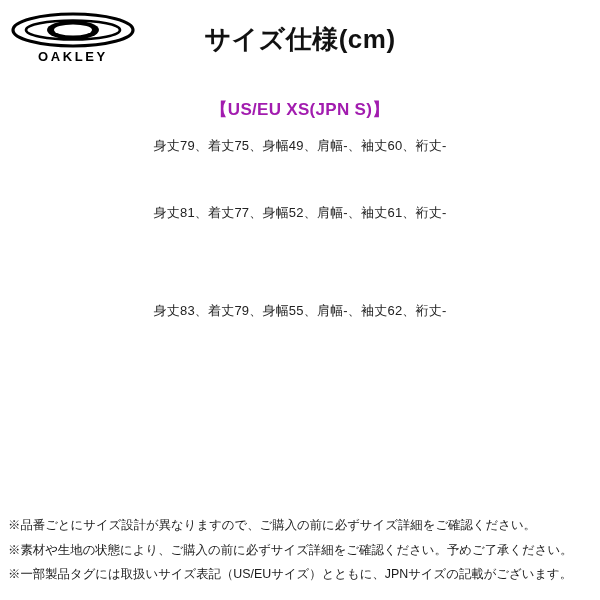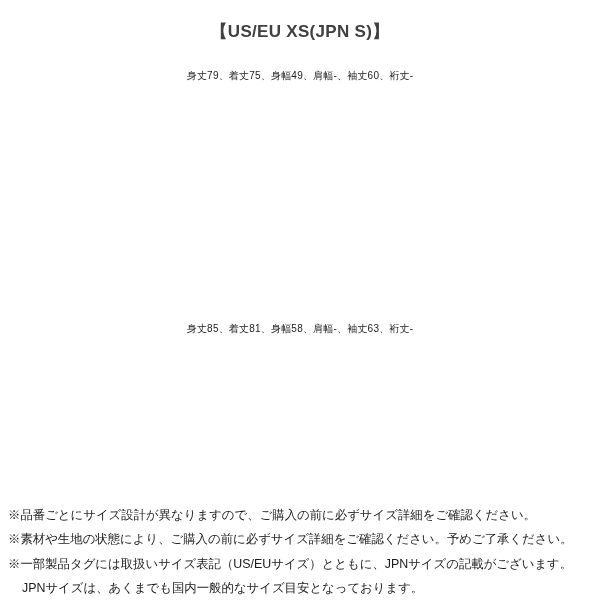--- a/index.html
+++ b/index.html
@@ -52,27 +52,27 @@
     margin-top: 14px;
   }
   .size-block {
     text-align: center;
     margin-bottom: 0;
     height: 98px;
   }
   .size-heading {
     font-size: 17px;
     font-weight: bold;
-    color: #404040;
+    color: #a21caf;
     letter-spacing: 0.3px;
-    margin: 12px;
+    margin: 2px;
     padding-top: 6px;
   }
   .size-values {
-    font-size: 10px;
+    font-size: 13px;
     color: #222;
     margin: 0;
     padding-top: 14px;
     letter-spacing: 0.2px;
   }
 
   
   .notes {
     position: absolute;
     left: 8px;
@@ -87,40 +87,58 @@
   }
   .note-indent {
     padding-left: 14px;
   }
 </style>
 </head>
 <body>
 
 <div class="page">
 
+  <div class="header">
+    <div class="logo">
+      <svg viewBox="0 0 126 54" width="126" height="54" xmlns="http://www.w3.org/2000/svg">
+
+        <g fill="#000000">
+          <ellipse cx="63" cy="18" rx="60" ry="16" fill="none" stroke="#000" stroke-width="3.2"></ellipse>
+          <ellipse cx="63" cy="18" rx="47" ry="9.5" fill="none" stroke="#000" stroke-width="2.6"></ellipse>
+          <ellipse cx="63" cy="18" rx="26" ry="9.5" fill="#000"></ellipse>
+          <ellipse cx="63" cy="18" rx="19" ry="5.6" fill="#ffffff"></ellipse>
+        </g>
+
+        <g fill="#000000" font-family="Liberation Sans, sans-serif" font-size="13" font-weight="bold" letter-spacing="2.6">
+          <text x="63" y="49" text-anchor="middle">OAKLEY</text>
+        </g>
+      </svg>
+    </div>
+    <div class="title">サイズ仕様(cm)</div>
+  </div>
 
   <div class="sizes">
 
     <div class="size-block">
       <div class="size-heading">【US/EU XS(JPN S)】</div>
       <div class="size-values">身丈79、着丈75、身幅49、肩幅-、袖丈60、裄丈-</div>
     </div>
 
     <div class="size-block">
+      <div class="size-values">身丈81、着丈77、身幅52、肩幅-、袖丈61、裄丈-</div>
     </div>
 
     <div class="size-block">
+      <div class="size-values">身丈83、着丈79、身幅55、肩幅-、袖丈62、裄丈-</div>
     </div>
 
     <div class="size-block">
-      <div class="size-values">身丈85、着丈81、身幅58、肩幅-、袖丈63、裄丈-</div>
     </div>
 
   </div>
 
   <div class="notes">
     <div class="note-line">※品番ごとにサイズ設計が異なりますので、ご購入の前に必ずサイズ詳細をご確認ください。</div>
     <div class="note-line">※素材や生地の状態により、ご購入の前に必ずサイズ詳細をご確認ください。予めご了承ください。</div>
     <div class="note-line">※一部製品タグには取扱いサイズ表記（US/EUサイズ）とともに、JPNサイズの記載がございます。</div>
-    <div class="note-line note-indent">JPNサイズは、あくまでも国内一般的なサイズ目安となっております。</div>
   </div>
 
 </div>
 
 </body></html>

